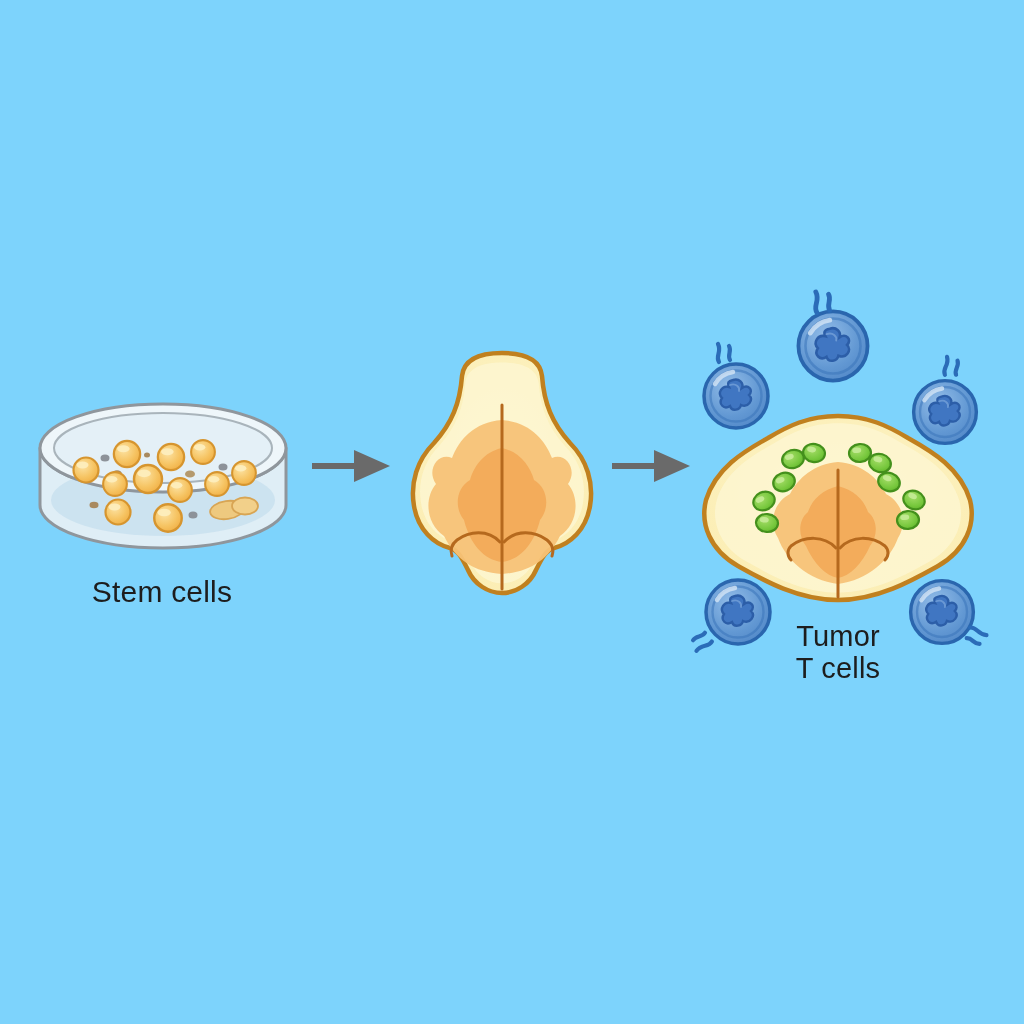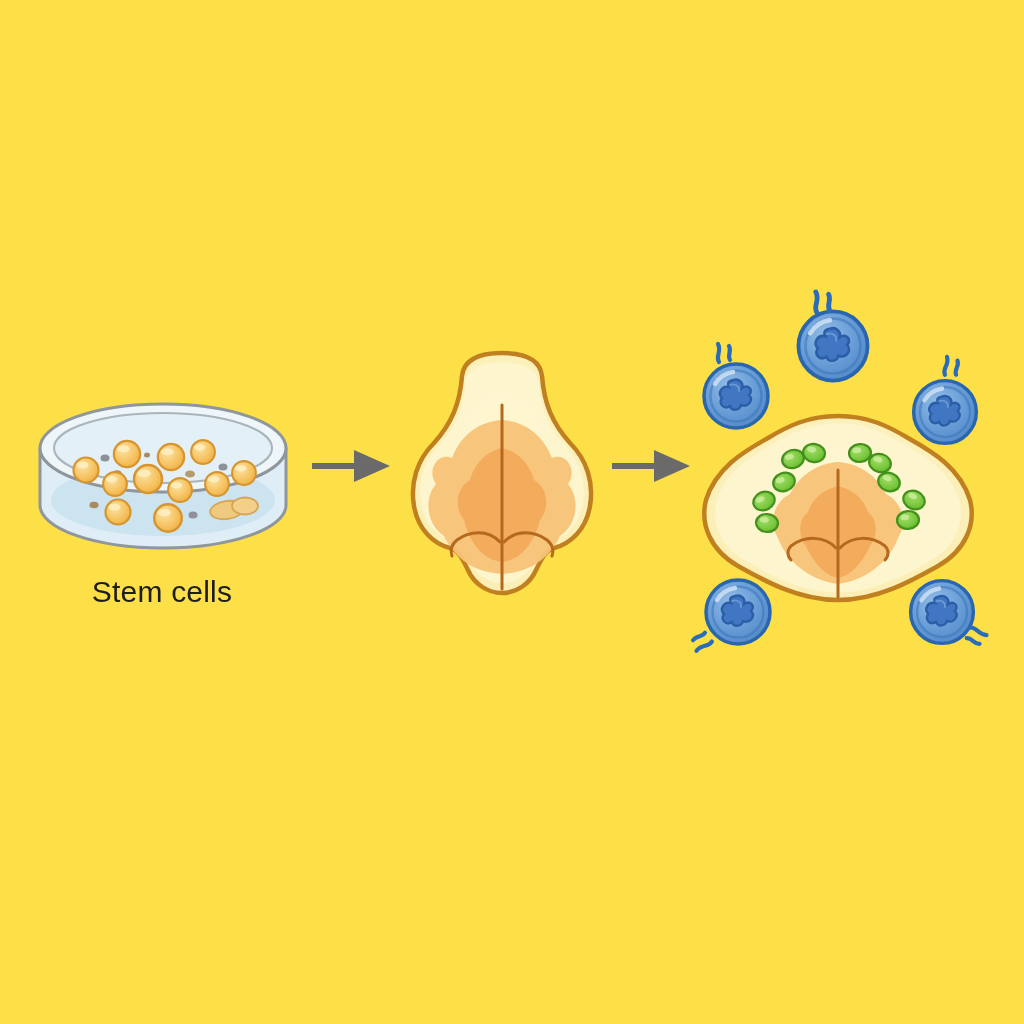--- a/index.html
+++ b/index.html
@@ -1,19 +1,19 @@
 <!DOCTYPE html>
 <html><head>
 <meta charset="utf-8">
 <style>
   html,body{margin:0;padding:0;background:#ffffff;}
   .canvas{
     position:relative;
     width:1024px;height:1024px;
-    background:#fde047;
+    background:#7dd3fc;
     font-family:"Liberation Sans", sans-serif;
     overflow:hidden;
   }
   .canvas svg{position:absolute;left:0;top:0;}
   .fig-label{
     position:absolute;
     width:220px;
     text-align:center;
     color:#1d1d1d;
     font-size:30px;
@@ -169,14 +169,18 @@
       <use href="#steam" transform="translate(719,344)"></use>
       <use href="#steam" transform="translate(948,357) rotate(10)"></use>
       <use href="#steam" transform="translate(696,650) rotate(-118)"></use>
       <use href="#steam" transform="translate(986,636) rotate(118)"></use>
     </g>
   </svg>
 
   <div class="fig-label lbl-stem">Stem cells</div>
 
 
+  <div class="fig-label lbl-tumor">
+    <div>Tumor</div>
+    <div>T cells</div>
+  </div>
 
 </div>
 
 </body></html>

